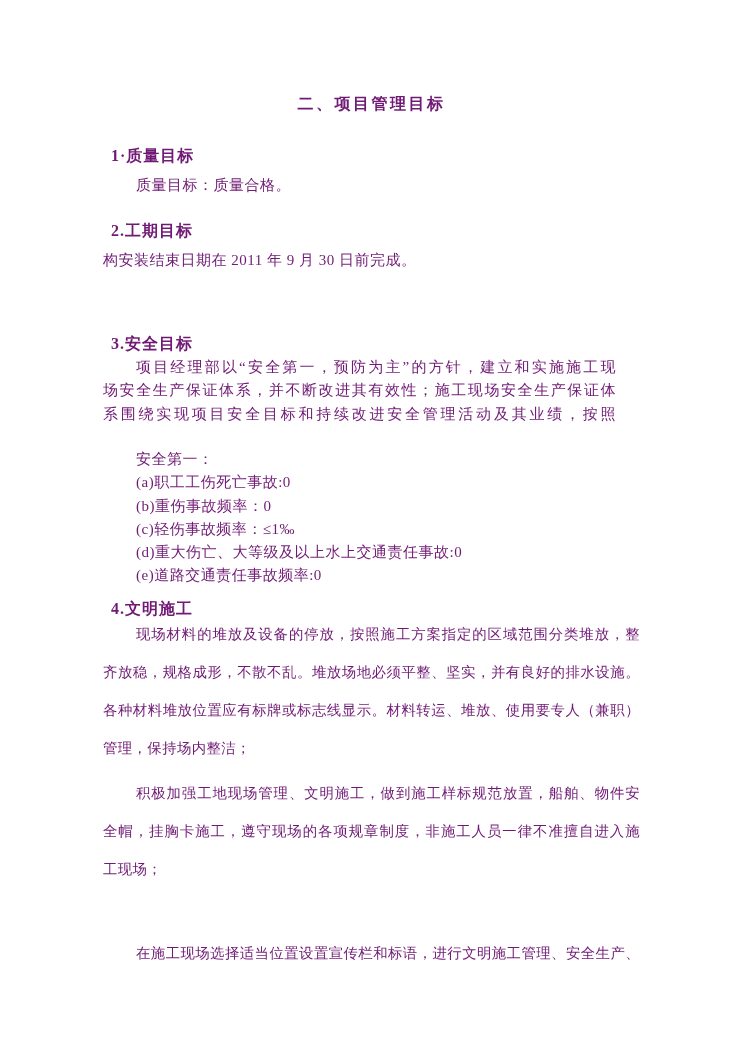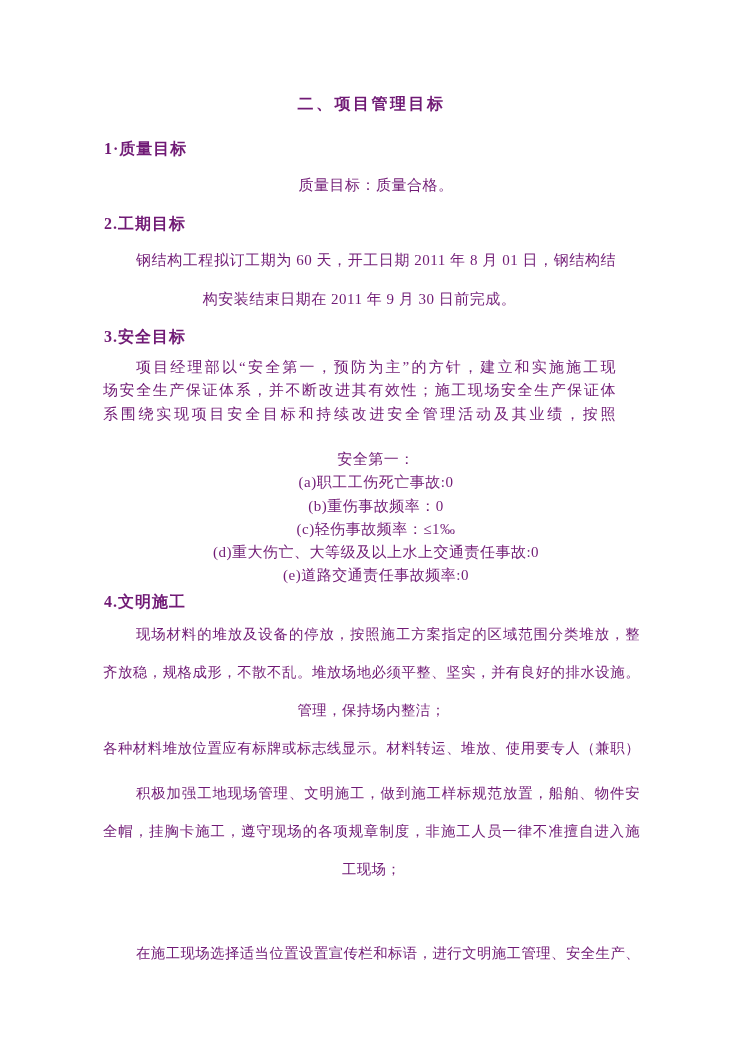--- a/index.html
+++ b/index.html
@@ -11,25 +11,25 @@
     font-family:"Liberation Serif", serif;
     overflow:hidden;
     padding-left:14px;
   }
   .doc-title {
     position:absolute; top:93px; left:103px; width:537px;
     margin:0; text-align:center;
     font-size:16px; font-weight:bold; letter-spacing:2.5px; line-height:22px;
   }
   .hd {
-    position:absolute; left:103px; margin:1px;
+    position:absolute; left:103px; margin:8px;
     font-size:16px; font-weight:bold; letter-spacing:1px; line-height:22px;
   }
   .para { position:absolute; left:103px; }
-  .para .ln { margin:0;text-align:center; }
+  .para .ln { margin:0; }
   
   .body-a { width:513px; font-size:15px; letter-spacing:0.5px; }
   .lh-loose-a .ln { line-height:39px; }
   .lh-tight .ln  { line-height:23.3px; }
   
   .body-b { width:537px; font-size:14.4px; letter-spacing:0.4px; }
   .lh-loose-b .ln { line-height:38px; }
   .indent { text-indent:33px; }
   .jst { text-align:justify; text-align-last:justify; }
 </style>
@@ -40,21 +40,20 @@
 
   <h1 class="doc-title">二、项目管理目标</h1>
 
   <h2 class="hd" style="top:137px">1·质量目标</h2>
   <div class="para body-a lh-tight" style="top:174px">
     <div class="ln indent">质量目标：质量合格。</div>
   </div>
 
   <h2 class="hd" style="top:212px">2.工期目标</h2>
   <div class="para body-a lh-loose-a" style="top:241px">
-    <div class="ln indent jst">钢结构工程拟订工期为 60 天，开工日期 2011 年 8 月 01 日，钢结构结</div>
     <div class="ln">构安装结束日期在 2011 年 9 月 30 日前完成。</div>
   </div>
 
   <h2 class="hd" style="top:325px">3.安全目标</h2>
   <div class="para body-a lh-tight" style="top:356px">
     <div class="ln indent jst">项目经理部以“安全第一，预防为主”的方针，建立和实施施工现</div>
     <div class="ln jst">场安全生产保证体系，并不断改进其有效性；施工现场安全生产保证体</div>
     <div class="ln jst">系围绕实现项目安全目标和持续改进安全管理活动及其业绩，按照</div>
   </div>
   <div class="para body-a lh-tight" style="top:448px">
@@ -63,22 +62,22 @@
     <div class="ln indent">(b)重伤事故频率：0</div>
     <div class="ln indent">(c)轻伤事故频率：≤1‰</div>
     <div class="ln indent">(d)重大伤亡、大等级及以上水上交通责任事故:0</div>
     <div class="ln indent">(e)道路交通责任事故频率:0</div>
   </div>
 
   <h2 class="hd" style="top:590px">4.文明施工</h2>
   <div class="para body-b lh-loose-b" style="top:615px">
     <div class="ln indent jst">现场材料的堆放及设备的停放，按照施工方案指定的区域范围分类堆放，整</div>
     <div class="ln jst">齐放稳，规格成形，不散不乱。堆放场地必须平整、坚实，并有良好的排水设施。</div>
+    <div class="ln jst">各种材料堆放位置应有标牌或标志线显示。材料转运、堆放、使用要专人（兼职）</div>
     <div class="ln">管理，保持场内整洁；</div>
-    <div class="ln jst">各种材料堆放位置应有标牌或标志线显示。材料转运、堆放、使用要专人（兼职）</div>
   </div>
   <div class="para body-b lh-loose-b" style="top:774px">
     <div class="ln indent jst">积极加强工地现场管理、文明施工，做到施工样标规范放置，船舶、物件安</div>
     <div class="ln jst">全帽，挂胸卡施工，遵守现场的各项规章制度，非施工人员一律不准擅自进入施</div>
     <div class="ln">工现场；</div>
   </div>
   <div class="para body-b lh-loose-b" style="top:934px">
     <div class="ln indent jst">在施工现场选择适当位置设置宣传栏和标语，进行文明施工管理、安全生产、</div>
   </div>
 

